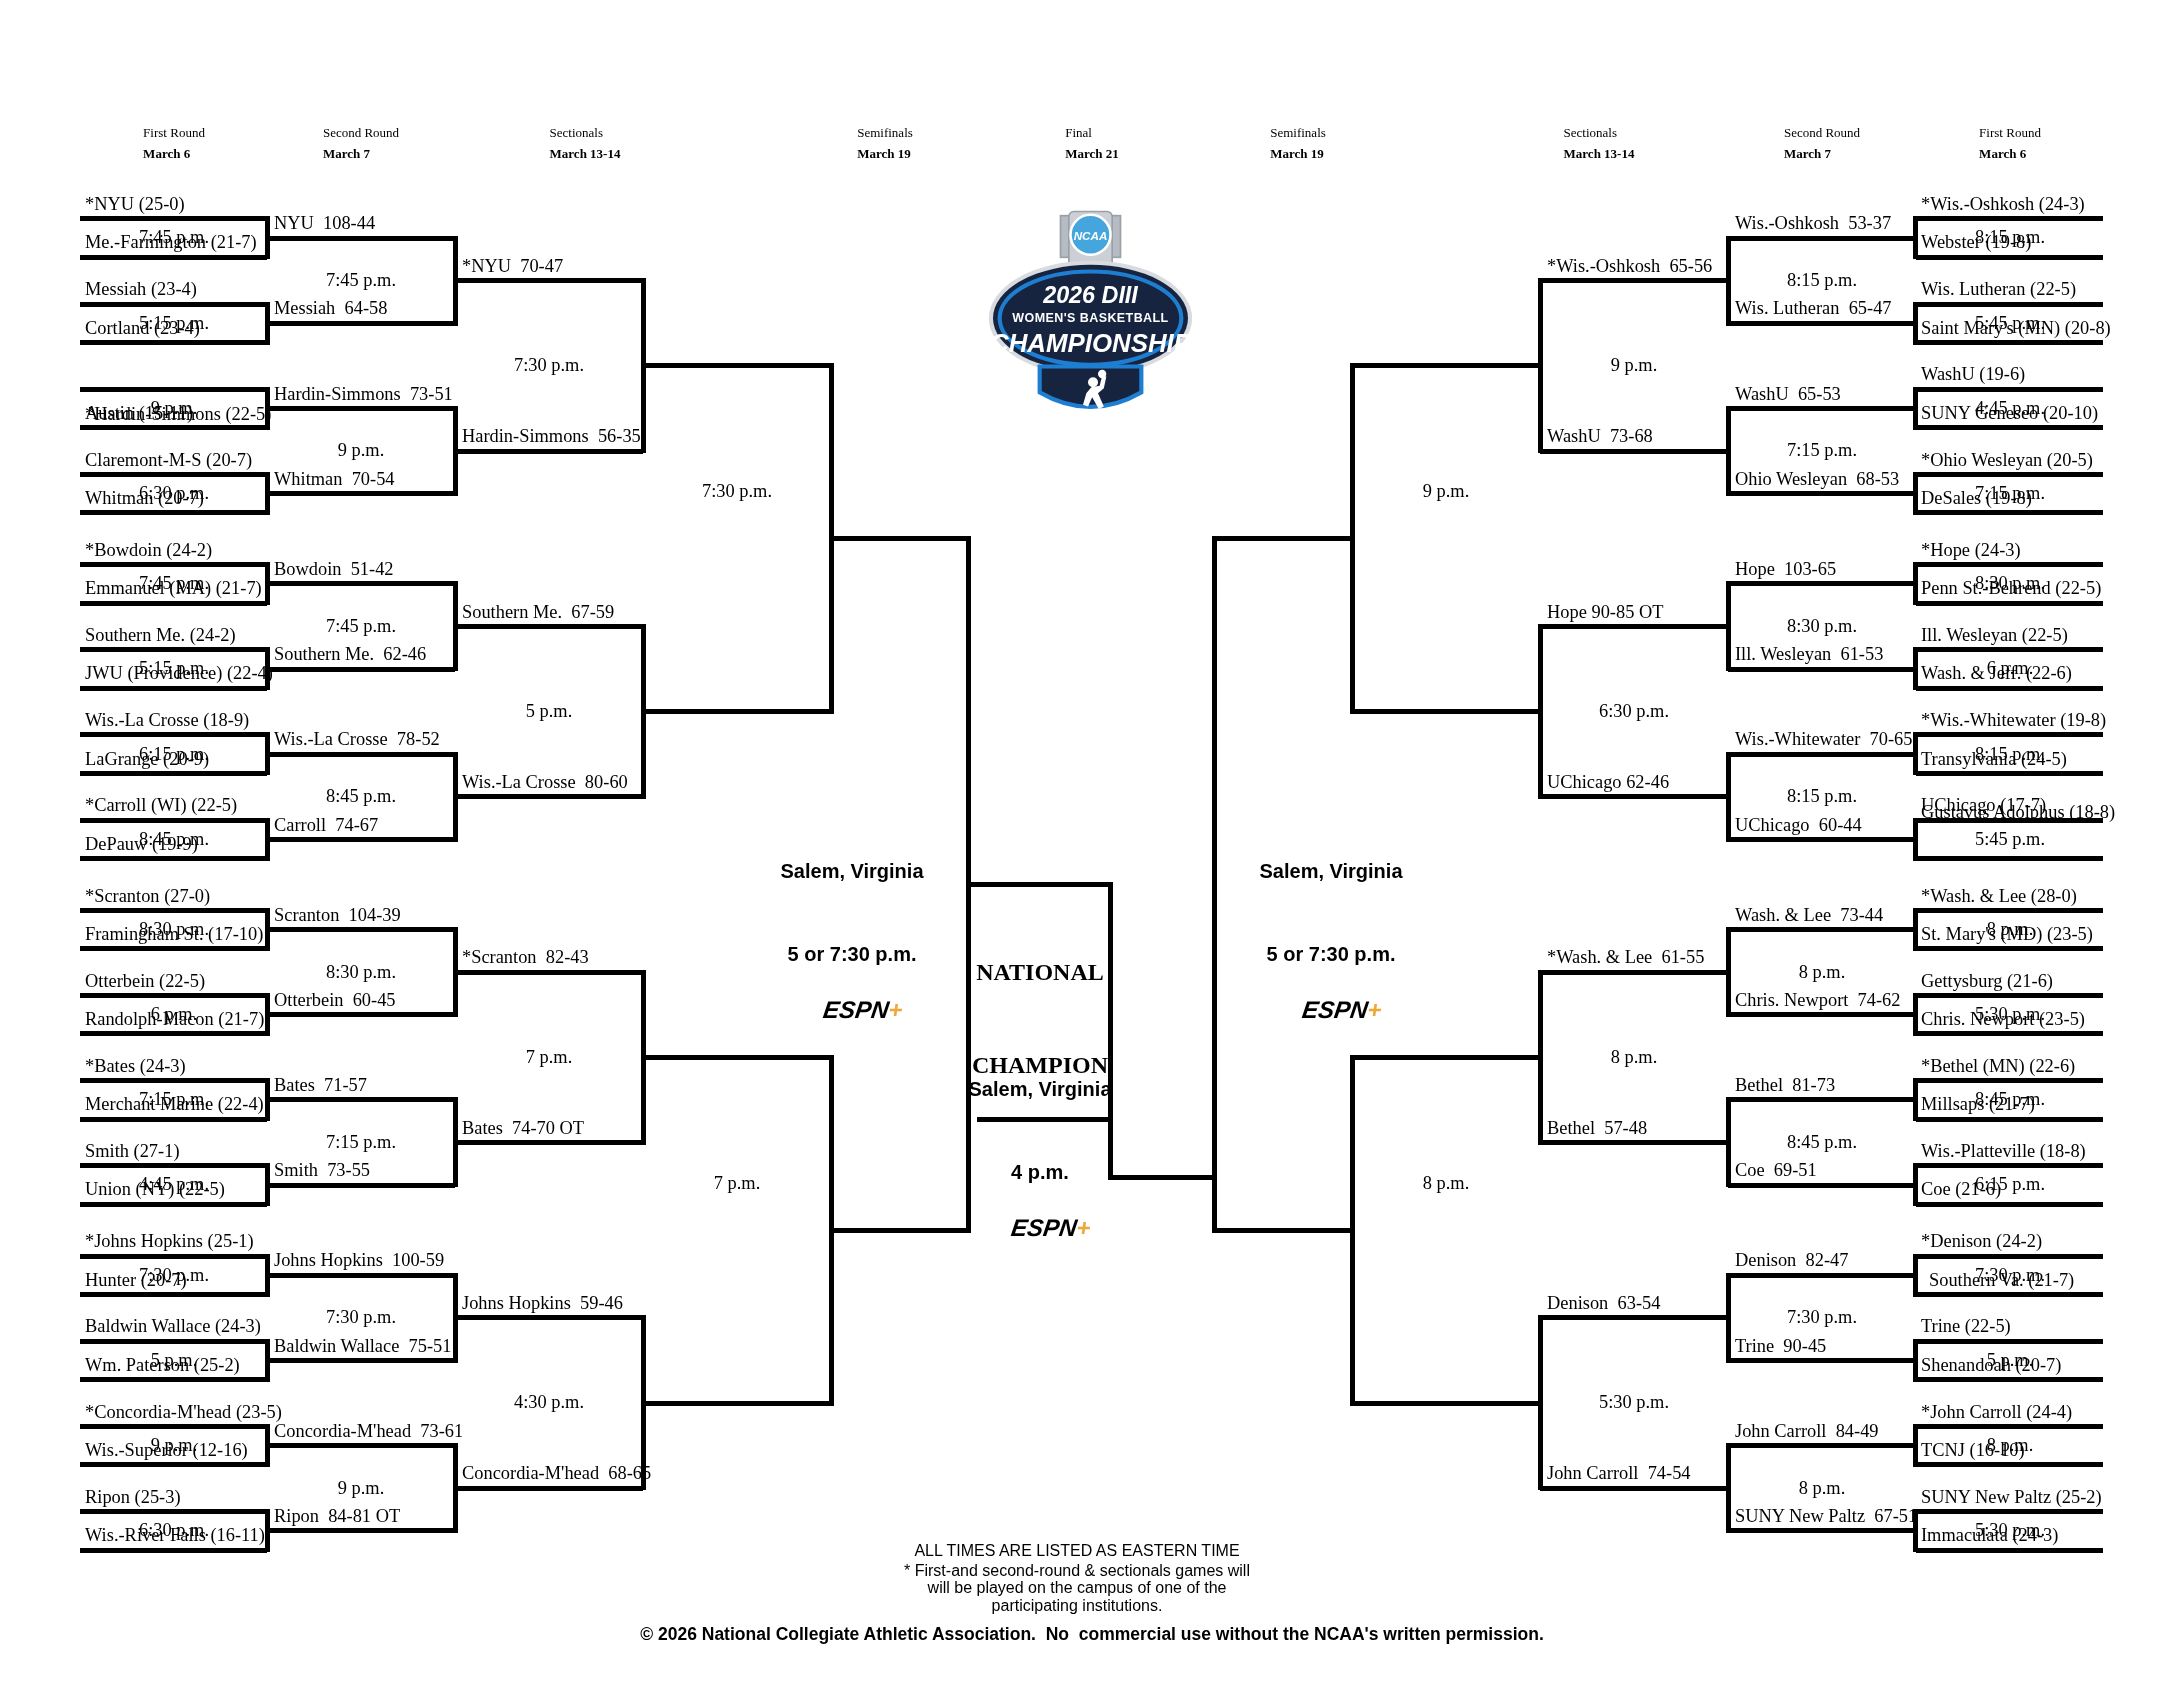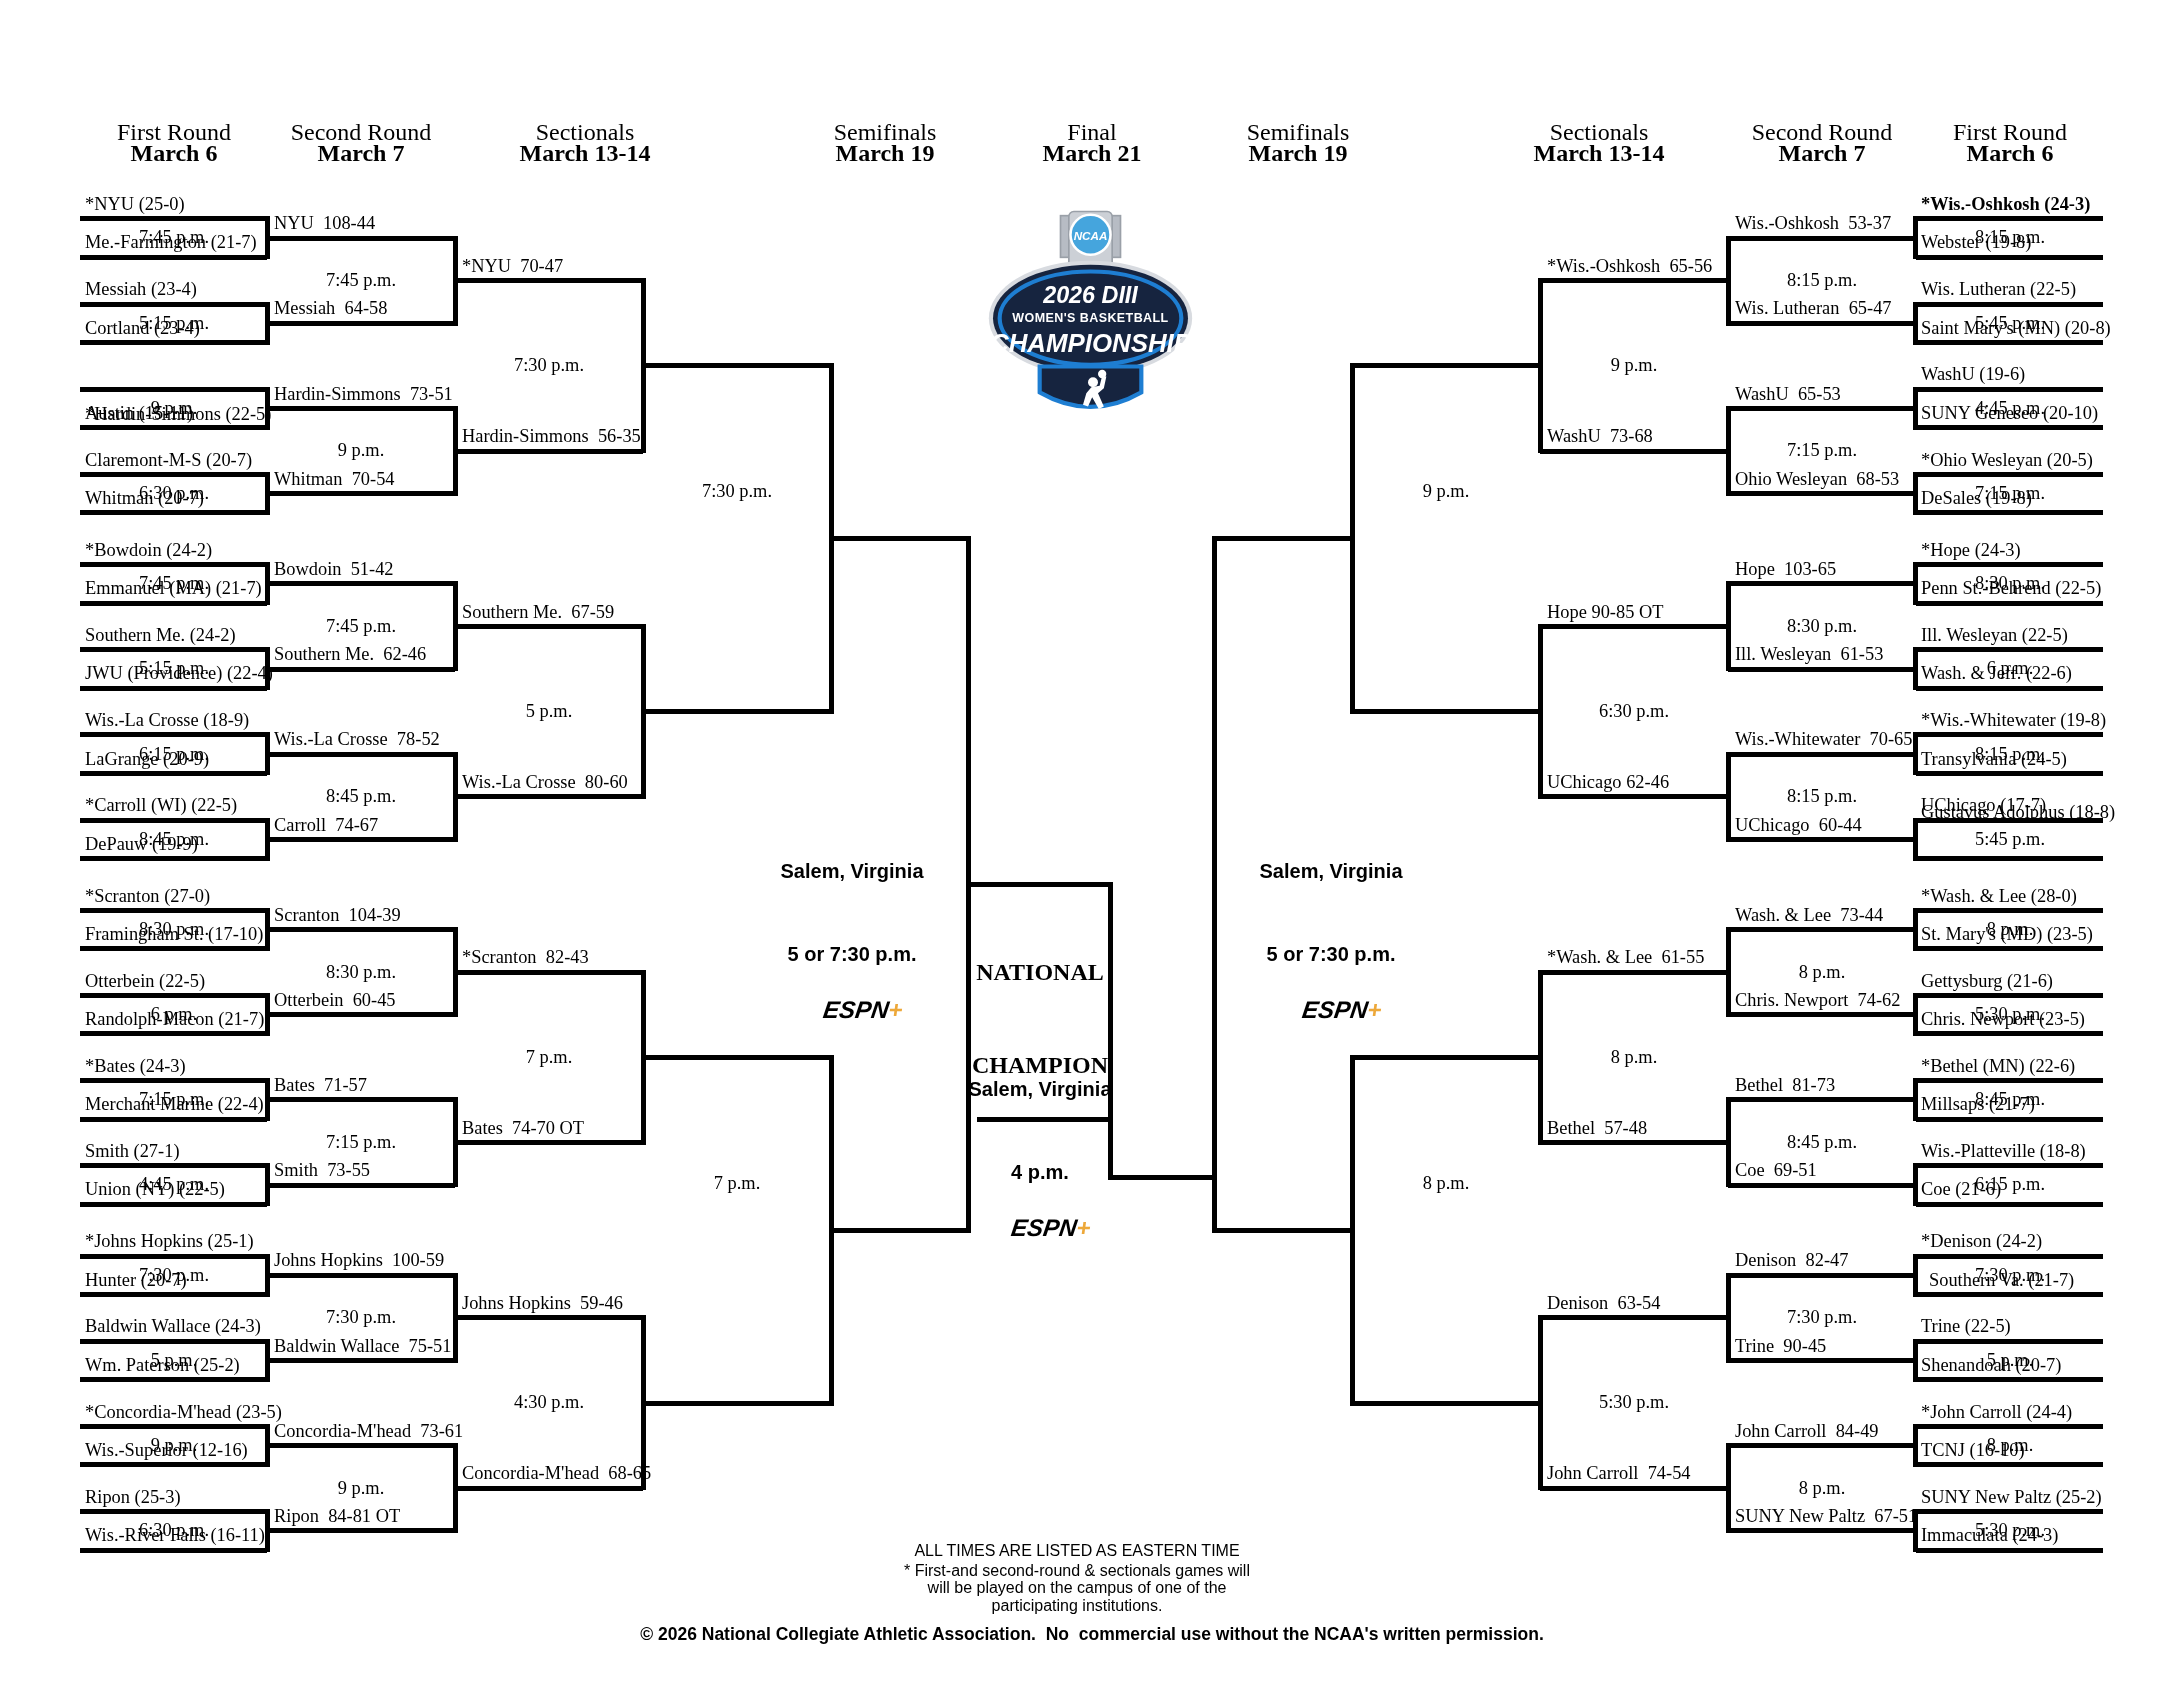--- a/index.html
+++ b/index.html
@@ -1,21 +1,21 @@
 <!DOCTYPE html>
 <html style="font-size:13.4px"><head>
 <meta charset="utf-8">
 <style>
   html,body{margin:0;padding:0;background:#ffffff;}
   #canvas{position:relative;width:2183px;height:1685px;background:#ffffff;
           font-family:"Liberation Serif",serif;color:#000;overflow:hidden;}
   .line{position:absolute;background:#000;}
   .lbl{position:absolute;white-space:pre;font-size:18.4px;line-height:23.4px;height:23.4px;color:#000;}
   .lbl.c{transform:translateX(-50%);}
-  .hdr{position:absolute;transform:translateX(-50%);text-align:center;font-size:24px;line-height:21px;white-space:pre;}
+  .hdr{position:absolute;transform:translateX(-50%);text-align:left;font-size:13px;line-height:21px;white-space:pre;}
   .hdr .d{font-weight:bold;}
   .salem{position:absolute;transform:translateX(-50%);text-align:center;
          font-family:"Liberation Sans",sans-serif;font-weight:bold;font-size:20px;line-height:27.6px;white-space:pre;}
   .espn{font-family:"Liberation Sans",sans-serif;font-weight:bold;font-style:italic;
         font-size:24px;display:inline-block;transform:skewX(-8deg);letter-spacing:0px;}
   .espn .plus{color:#eda83a;font-style:normal;}
   .natl{position:absolute;transform:translateX(-50%);text-align:center;font-weight:bold;
         font-size:24px;line-height:31px;white-space:pre;}
   .footnote{position:absolute;transform:translateX(-50%);text-align:center;
             font-family:"Liberation Sans",sans-serif;font-size:16px;line-height:17.5px;white-space:pre;}
@@ -203,21 +203,21 @@
       <div class="line" style="left: 829px; top: 363px; width: 5px; height: 351px;"></div>
       <div class="lbl c" style="left: 737px; top: 480px;">7:30 p.m.</div>
       <div class="line" style="left: 831px; top: 536px; width: 138px; height: 5px;"></div>
       <div class="line" style="left: 829px; top: 1055px; width: 5px; height: 351px;"></div>
       <div class="lbl c" style="left: 737px; top: 1172px;">7 p.m.</div>
       <div class="line" style="left: 831px; top: 1228px; width: 138px; height: 5px;"></div>
       <div class="line" style="left: 966px; top: 536px; width: 5px; height: 697px;"></div>
       <div class="line" style="left: 1916px; top: 216px; width: 187px; height: 5px;"></div>
       <div class="line" style="left: 1916px; top: 255px; width: 187px; height: 5px;"></div>
       <div class="line" style="left: 1913px; top: 216px; width: 5px; height: 43px;"></div>
-      <div class="lbl" style="left: 1921px; top: 193px; font-weight: bold;">*Wis.-Oshkosh (24-3)</div>
+      <div class="lbl" style="left: 1921px; top: 193px;">*Wis.-Oshkosh (24-3)</div>
       <div class="lbl" style="left: 1921px; top: 231px;">Webster (19-8)</div>
       <div class="lbl c" style="left: 2010px; top: 226px;">8:15 p.m.</div>
       <div class="line" style="left: 1728px; top: 236px; width: 188px; height: 5px;"></div>
       <div class="lbl" style="left: 1735px; top: 212px;">Wis.-Oshkosh  53-37</div>
       <div class="line" style="left: 1916px; top: 302px; width: 187px; height: 5px;"></div>
       <div class="line" style="left: 1916px; top: 340px; width: 187px; height: 5px;"></div>
       <div class="line" style="left: 1913px; top: 302px; width: 5px; height: 43px;"></div>
       <div class="lbl" style="left: 1921px; top: 278px;">Wis. Lutheran (22-5)</div>
       <div class="lbl" style="left: 1921px; top: 317px;">Saint Mary's (MN) (20-8)</div>
       <div class="lbl c" style="left: 2010px; top: 312px;">5:45 p.m.</div>

